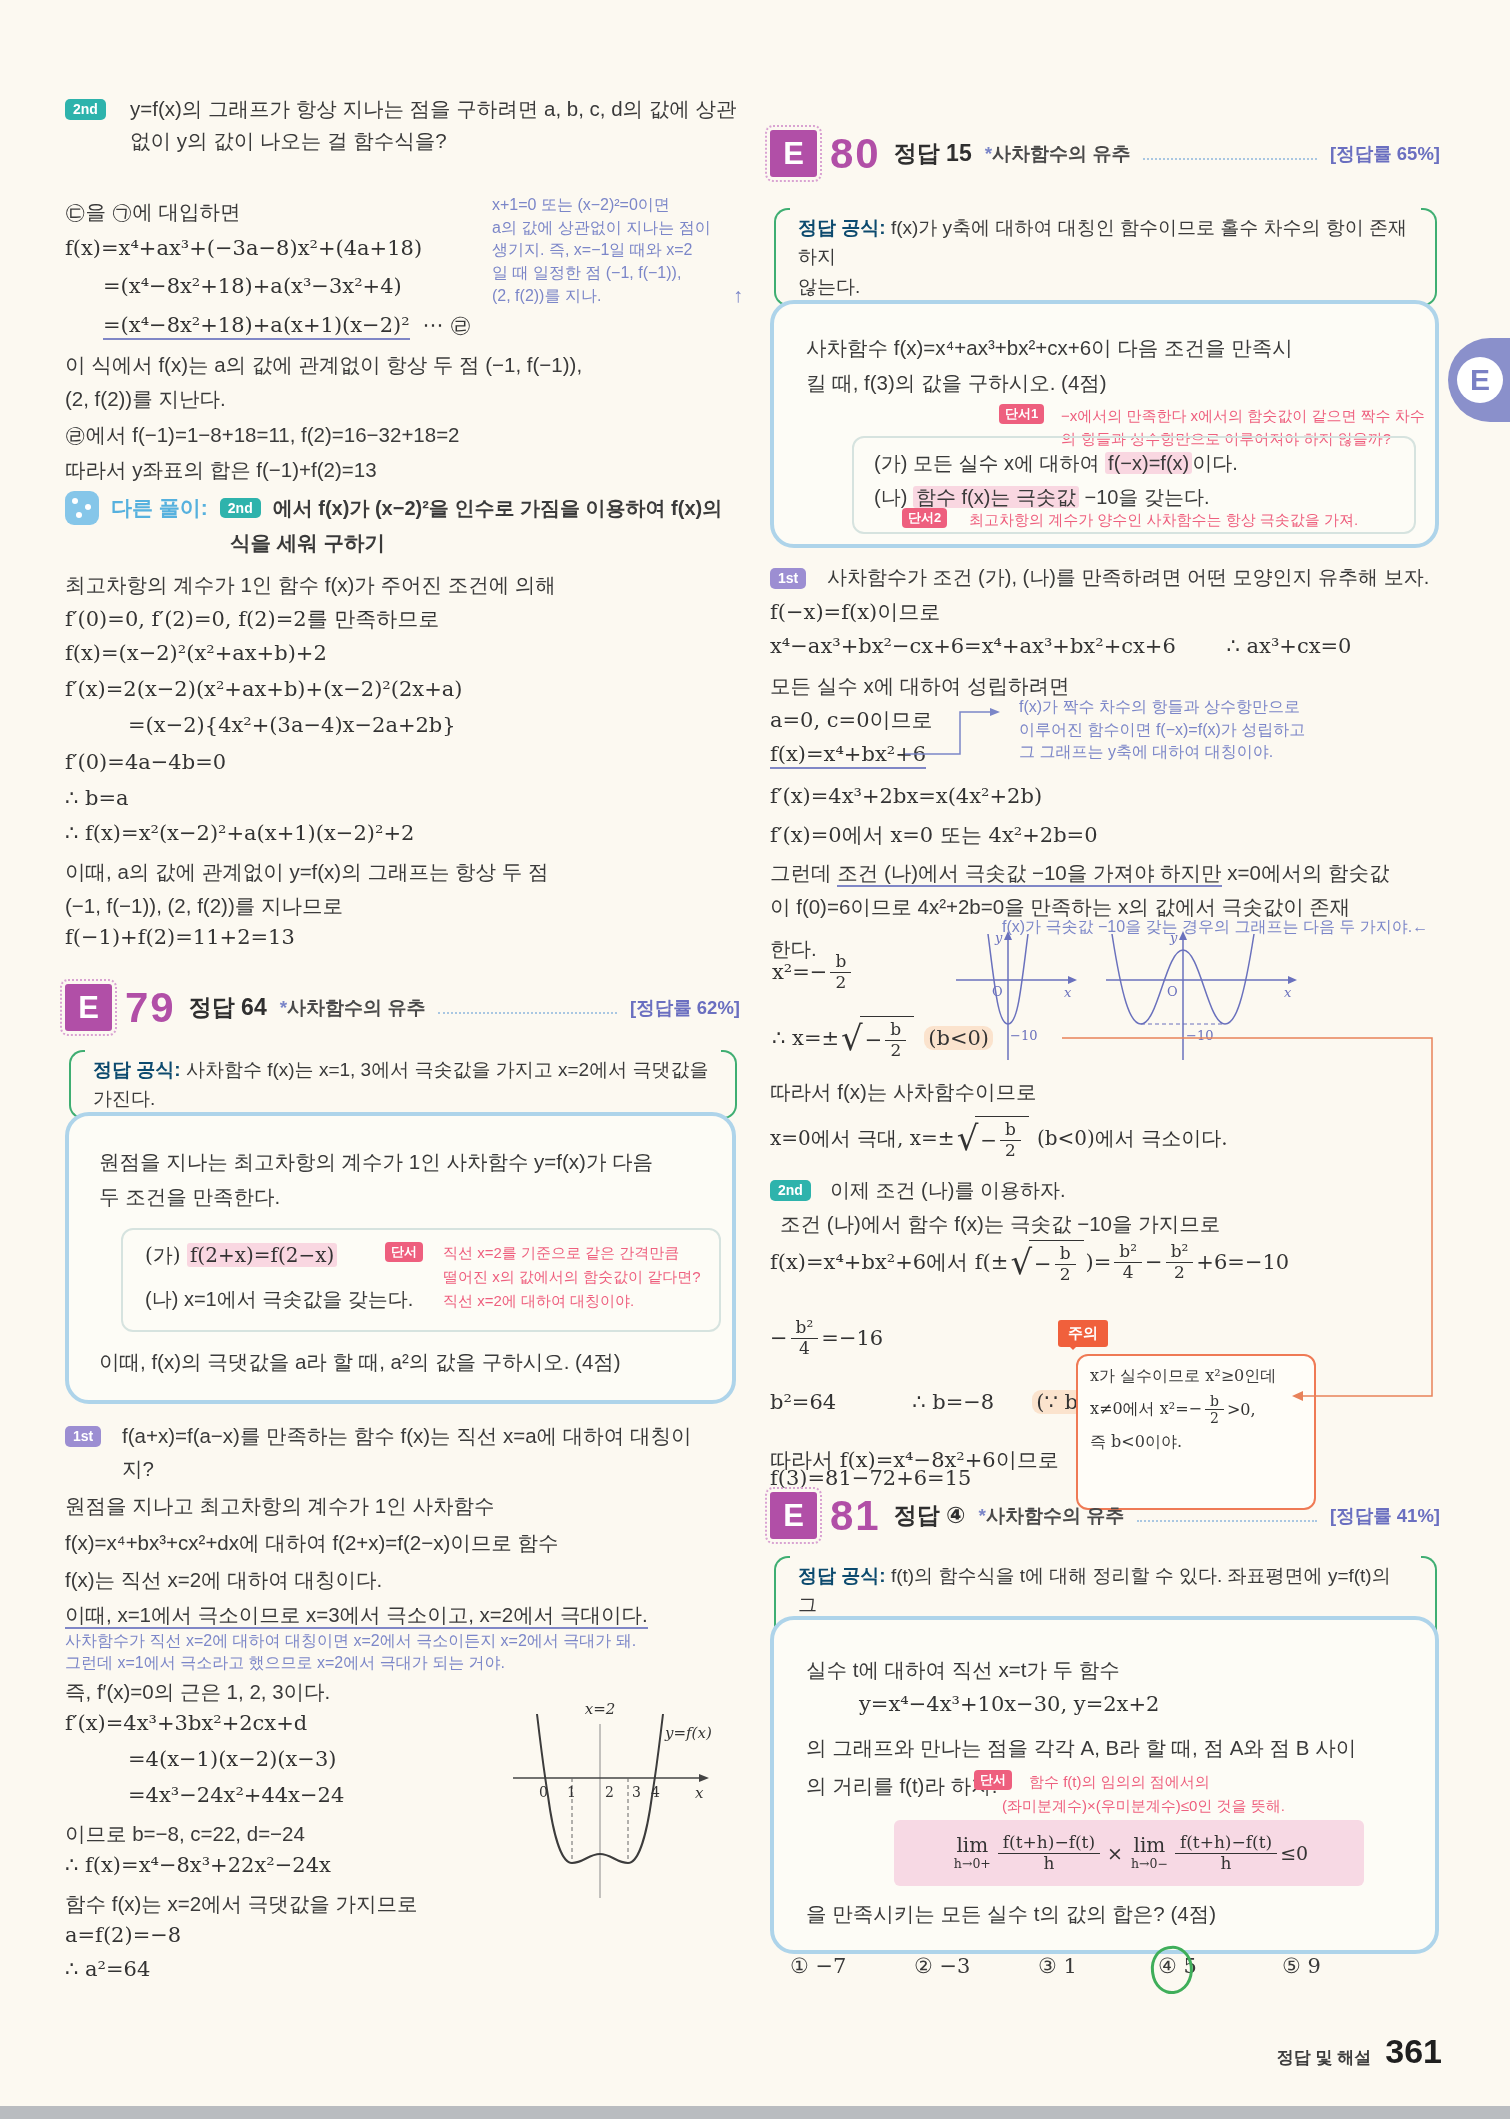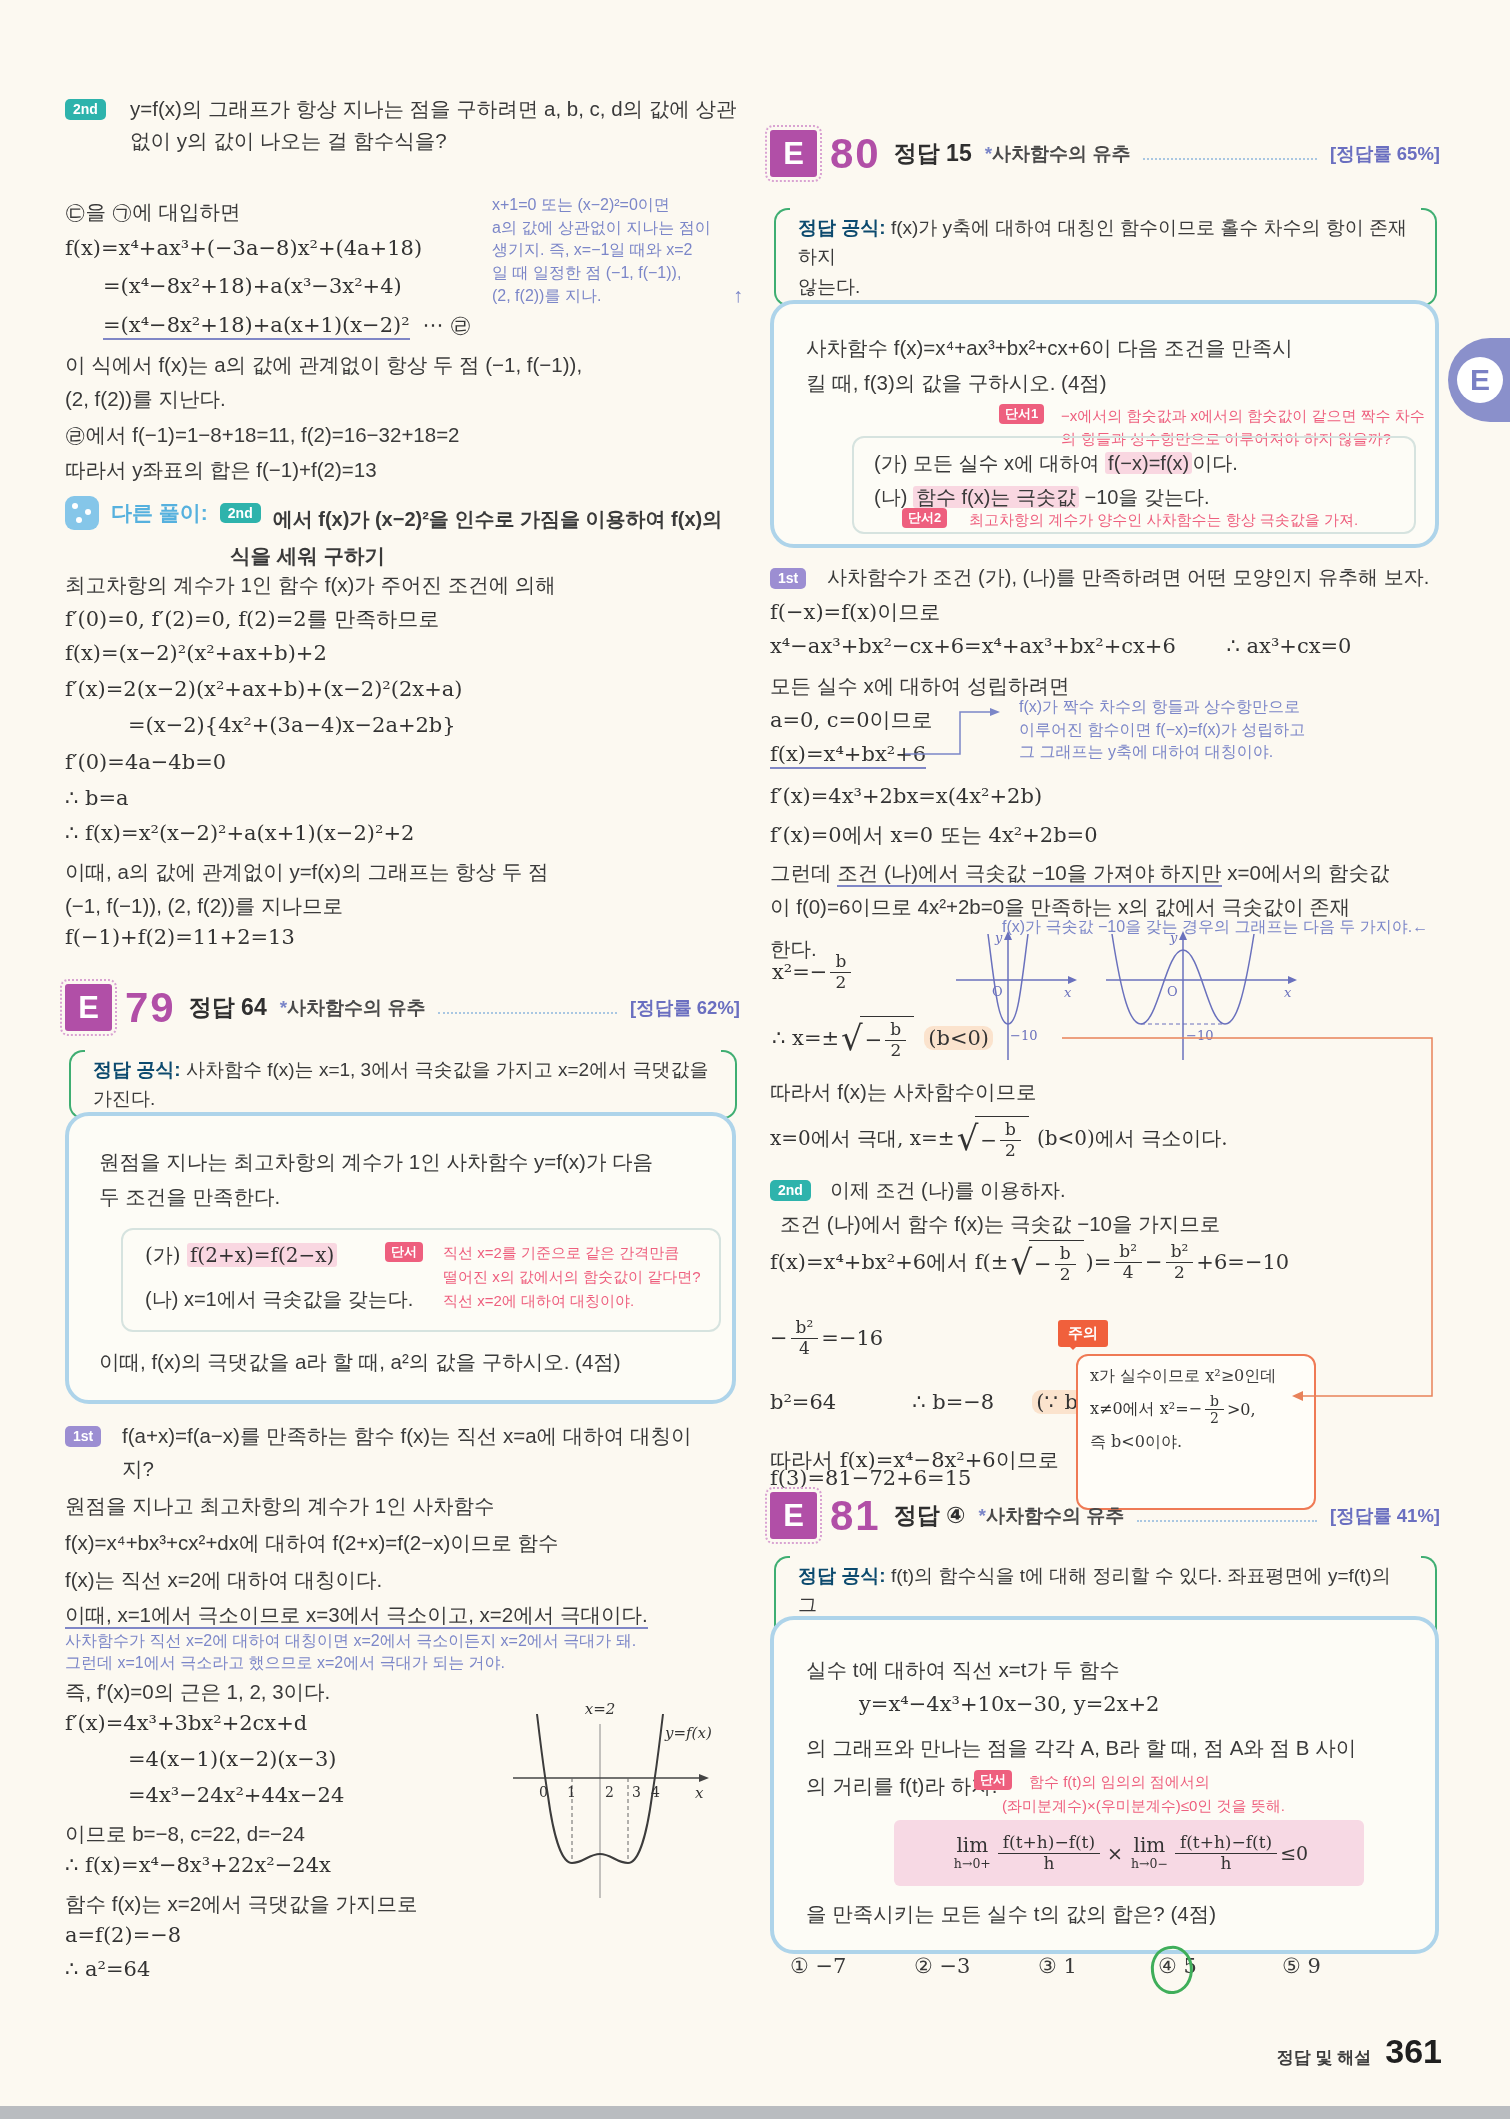--- a/index.html
+++ b/index.html
@@ -1,21 +1,21 @@
 <!DOCTYPE html>
 <html><head>
 <meta charset="utf-8">
 <style>
   html,body{margin:0;padding:0;background:#e8e6e0;}
   .page{position:relative;width:1510px;height:2119px;background:#fcf9f1;overflow:hidden;
         font-family:"Liberation Sans","DejaVu Sans",sans-serif;color:#3a3a3a;}
   .abs{position:absolute;}
   .t{font-size:20.5px;line-height:1.55;color:#3a3a3a;}
   .m{font-size:21px;font-family:"DejaVu Serif","Liberation Serif",serif;color:#333;}
-  .bold{font-weight:700;margin-top:13px;}
+  .bold{font-weight:700;}
   .bluenote{font-size:16px;color:#7b86c8;line-height:1.42;}
   .pinknote{font-size:15px;color:#ee5f7e;line-height:1.5;}
   .badge{display:inline-block;color:#fff;font-weight:700;font-size:14px;border-radius:5px;
          padding:2px 8px;line-height:1.2;vertical-align:2px;}
   .b2nd{background:#2eb3ac;}
   .b1st{background:#9c8ed2;}
   .bdanseo{background:#ee5f7e;font-size:13px;padding:2px 6px;border-radius:4px;}
   .hlp{background:#f9d7e1;padding:0 3px;border-radius:3px;}
   .hlo{background:#fbe3cd;padding:0 4px;border-radius:9px;}
   .ulb{border-bottom:2px solid #8087c6;padding-bottom:1px;}
@@ -203,21 +203,21 @@
   <div class="abs gongsik" style="left:770px;top:206px;width:615px;">
     <span class="bl"></span>
       <span class="br"></span>
     <div><span class="glabel">정답 공식:</span> <span>f(x)가 y축에 대하여 대칭인 함수이므로 홀수 차수의 항이 존재하지</span></div>
     <div>않는다.</div>
   </div>
   <div class="abs bluebox" style="left:770px;top:300px;width:661px;height:240px;">
     <div class="abs t" style="left:32px;top:28px;width:600px;">사차함수 f(x)=x⁴+ax³+bx²+cx+6이 다음 조건을 만족시</div>
     <div class="abs t" style="left:32px;top:63px;">킬 때, f(3)의 값을 구하시오. (4점)</div>
     <span class="abs badge bdanseo" style="left:225px;top:100px;">단서1</span>
-    <div class="abs pinknote" style="left:287px;top:101px;">−x에서의 함숫값과 x에서의 함숫값이 같으면 짝수 차수의</div>
+    <div class="abs pinknote" style="left:287px;top:101px;">−x에서의 만족한다 x에서의 함숫값이 같으면 짝수 차수의</div>
     <div class="abs pinknote" style="left:307px;top:124px;">항들과 상수항만으로 이루어져야 하지 않을까?</div>
     <div class="abs innerbox" style="left:78px;top:132px;width:560px;height:94px;">
       <div class="abs t" style="left:20px;top:10px;font-size:20px;">
         <span>(가) 모든 실수 x에 대하여 </span><span class="hlp">f(−x)=f(x)</span><span>이다.</span>
       </div>
       <div class="abs t" style="left:20px;top:44px;font-size:20px;">
         <span>(나) </span><span class="hlp">함수 f(x)는 극솟값</span><span> −10을 갖는다.</span>
       </div>
       <span class="abs badge bdanseo" style="left:48px;top:70px;">단서2</span>
       <div class="abs pinknote" style="left:115px;top:71px;">최고차항의 계수가 양수인 사차함수는 항상 극솟값을 가져.</div>

